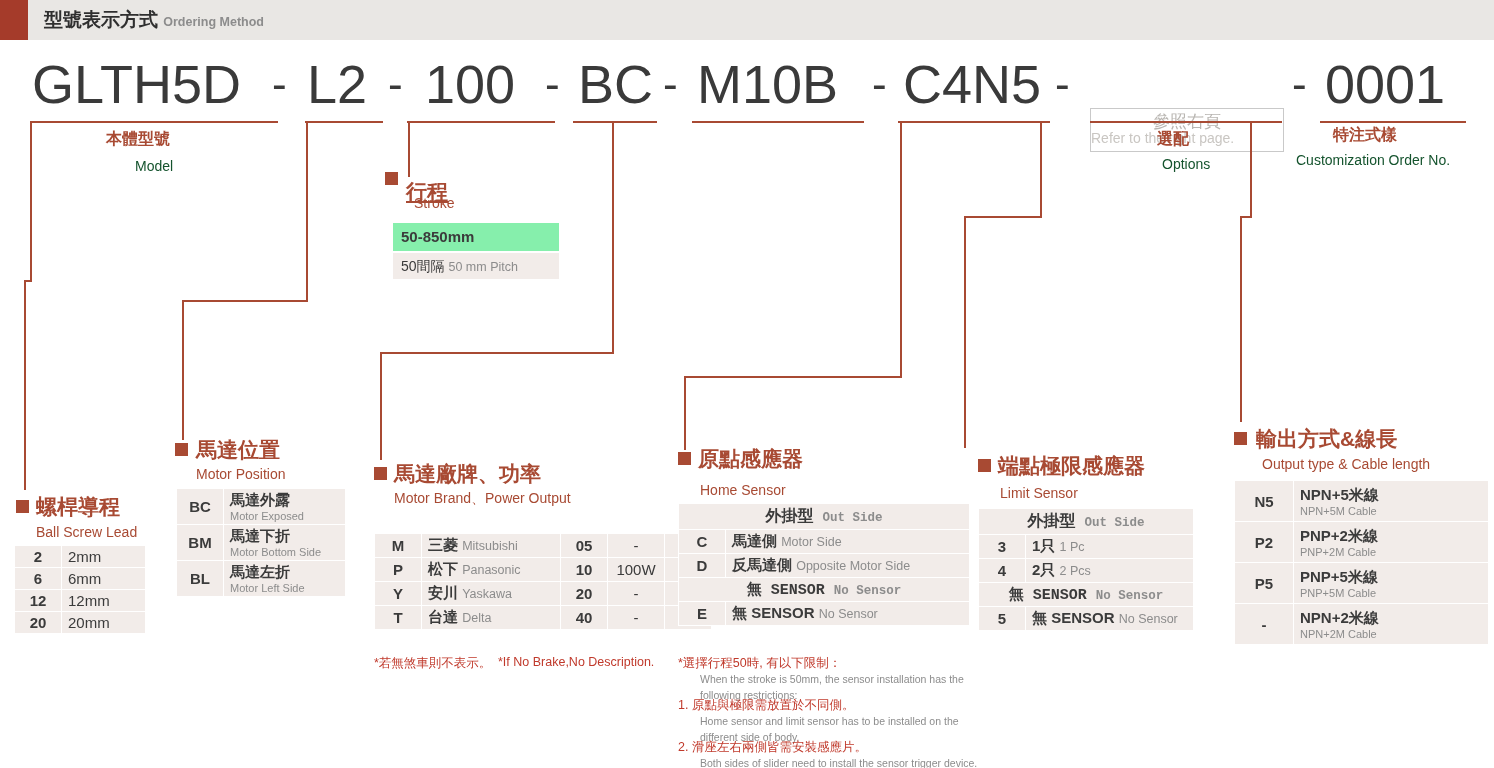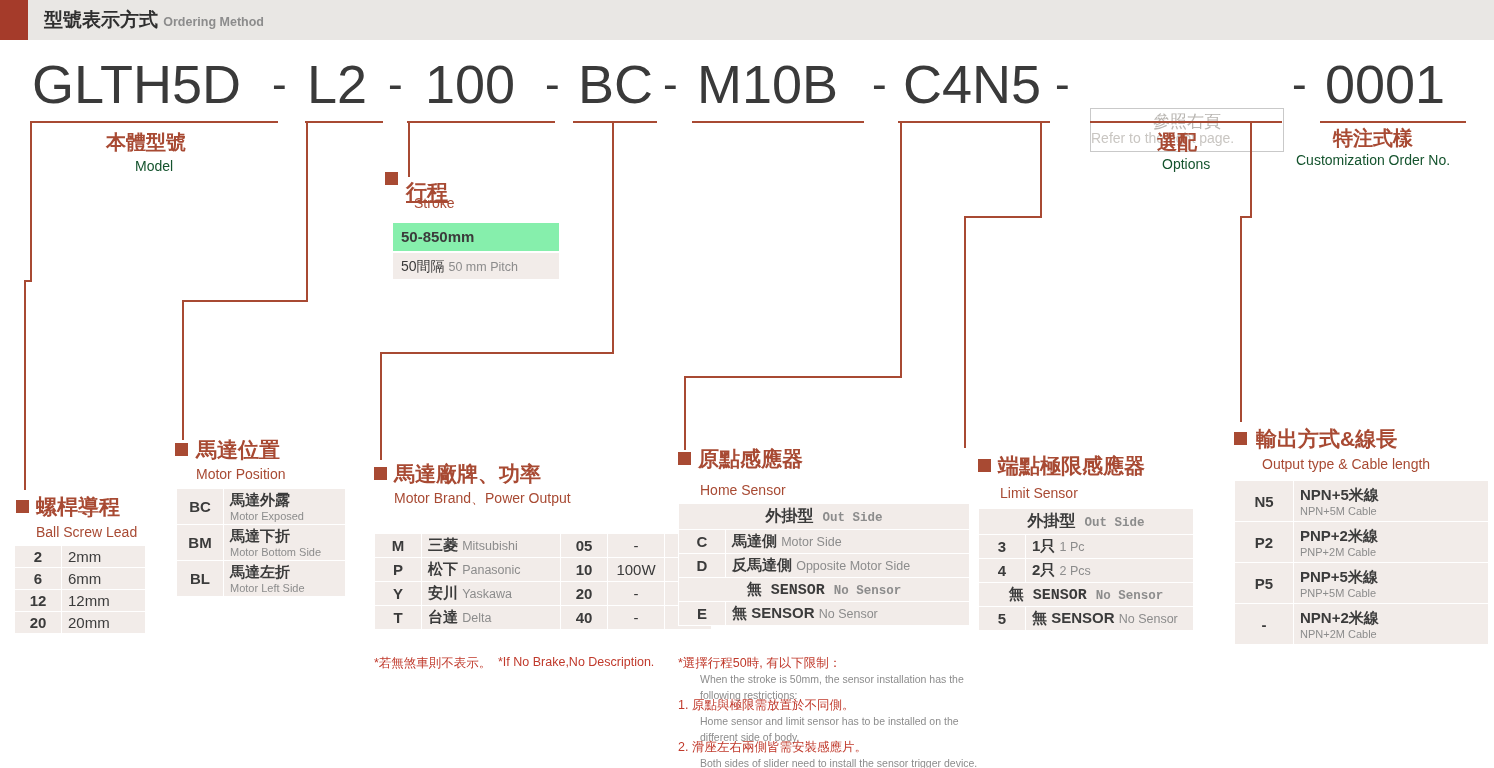--- a/index.html
+++ b/index.html
@@ -46,21 +46,21 @@
   .ln{position:absolute;background:#a84a33;}
   .lnv{width:2px;}
   .lnh{height:2px;}
 
   
   .sq{position:absolute;width:13px;height:13px;background:#a84a33;}
   .gh-cn{position:absolute;font-size:21px;color:#a84a33;font-weight:bold;white-space:nowrap;}
   .gh-en{position:absolute;font-size:14px;color:#a84a33;white-space:nowrap;}
 
   
-  .lbl-cn{position:absolute;font-size:20px;color:#a84a33;font-weight:bold;white-space:nowrap;}
+  .lbl-cn{position:absolute;font-size:16px;color:#a84a33;font-weight:bold;white-space:nowrap;}
   .lbl-en{position:absolute;font-size:14px;color:#14532d;white-space:nowrap;}
 
   
   table.t{border-collapse:collapse;position:absolute;}
   table.t td{
     border:1px solid #ffffff;
     background:#f2ece9;
     font-size:15px;color:#3b3b3b;
     padding:2px 6px;
     vertical-align:middle;

